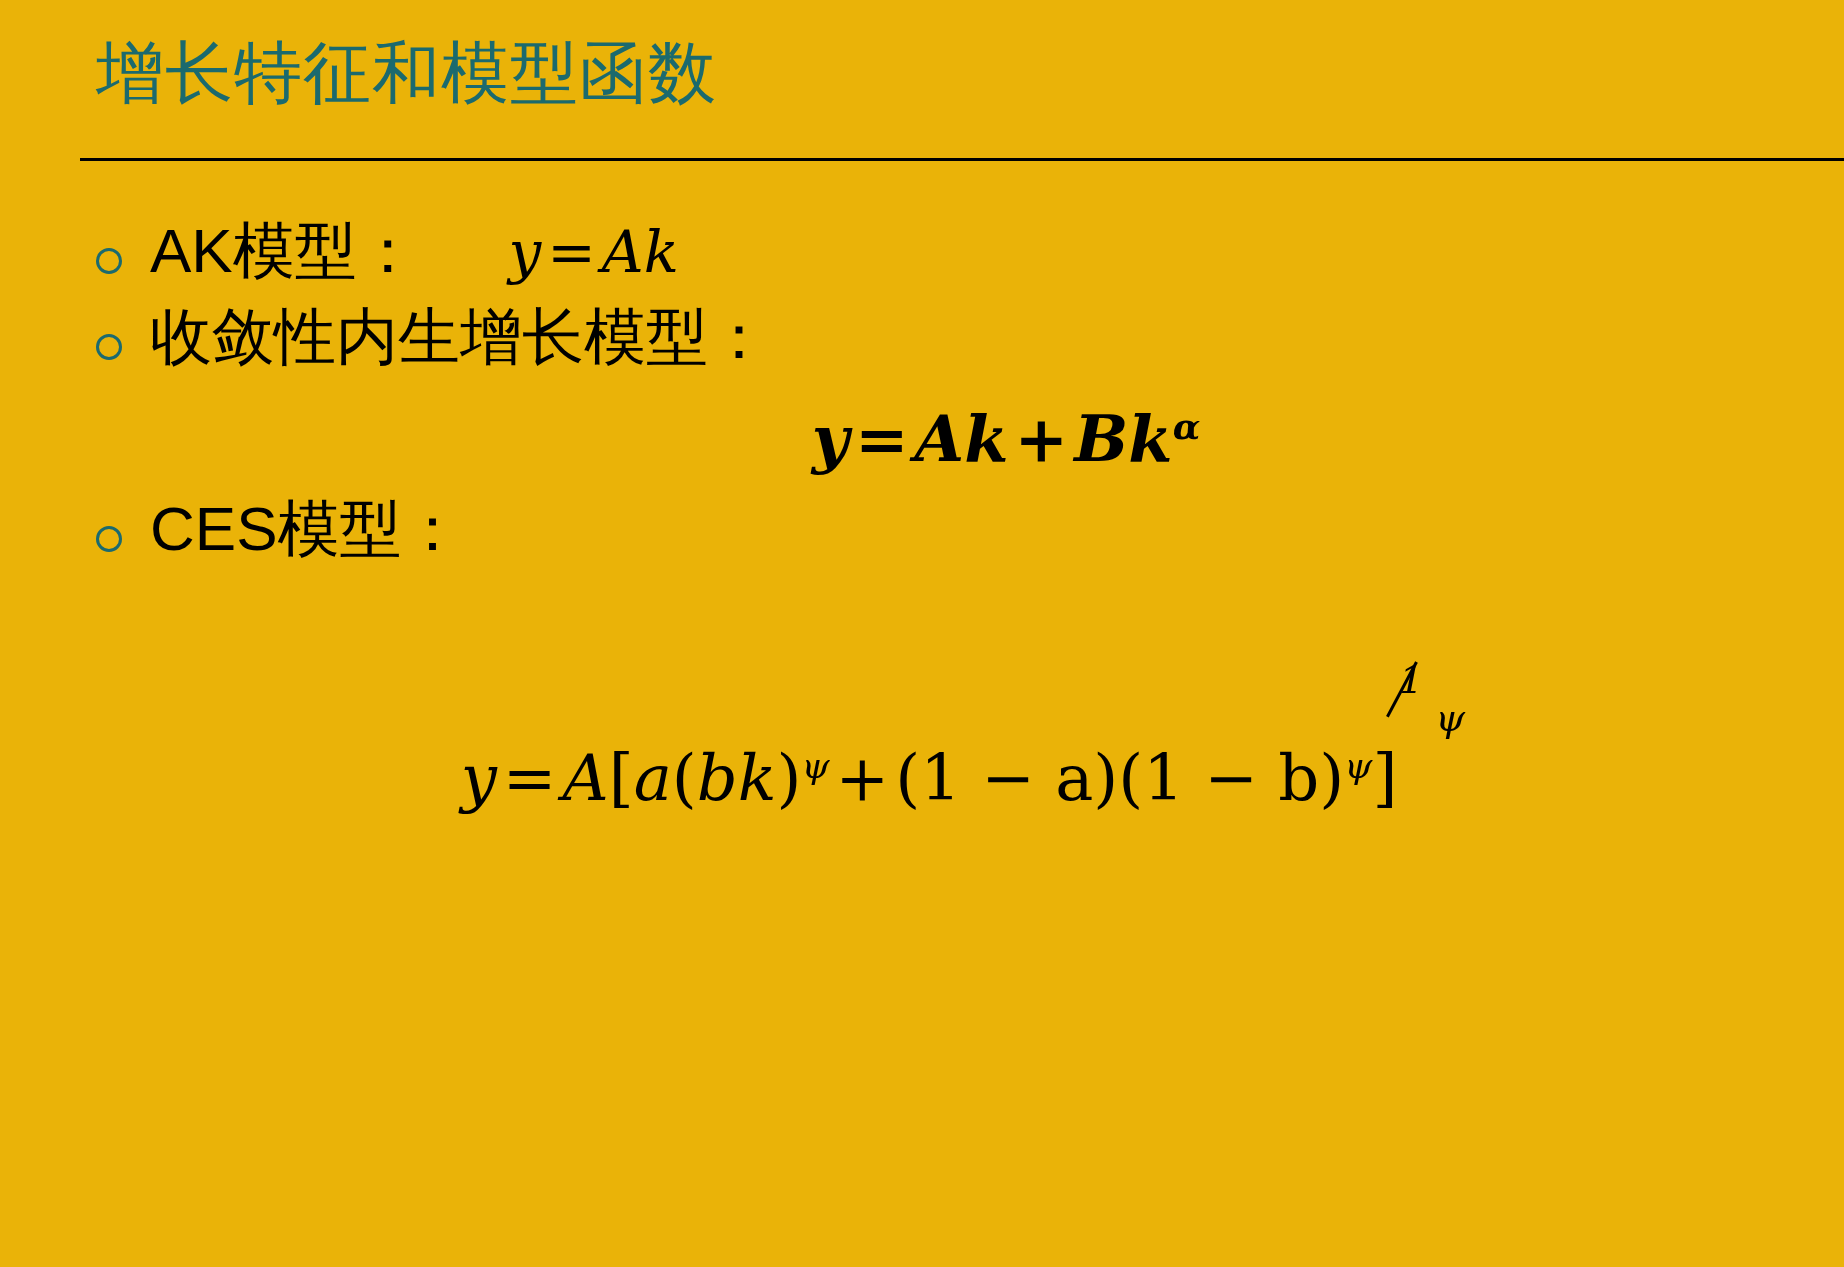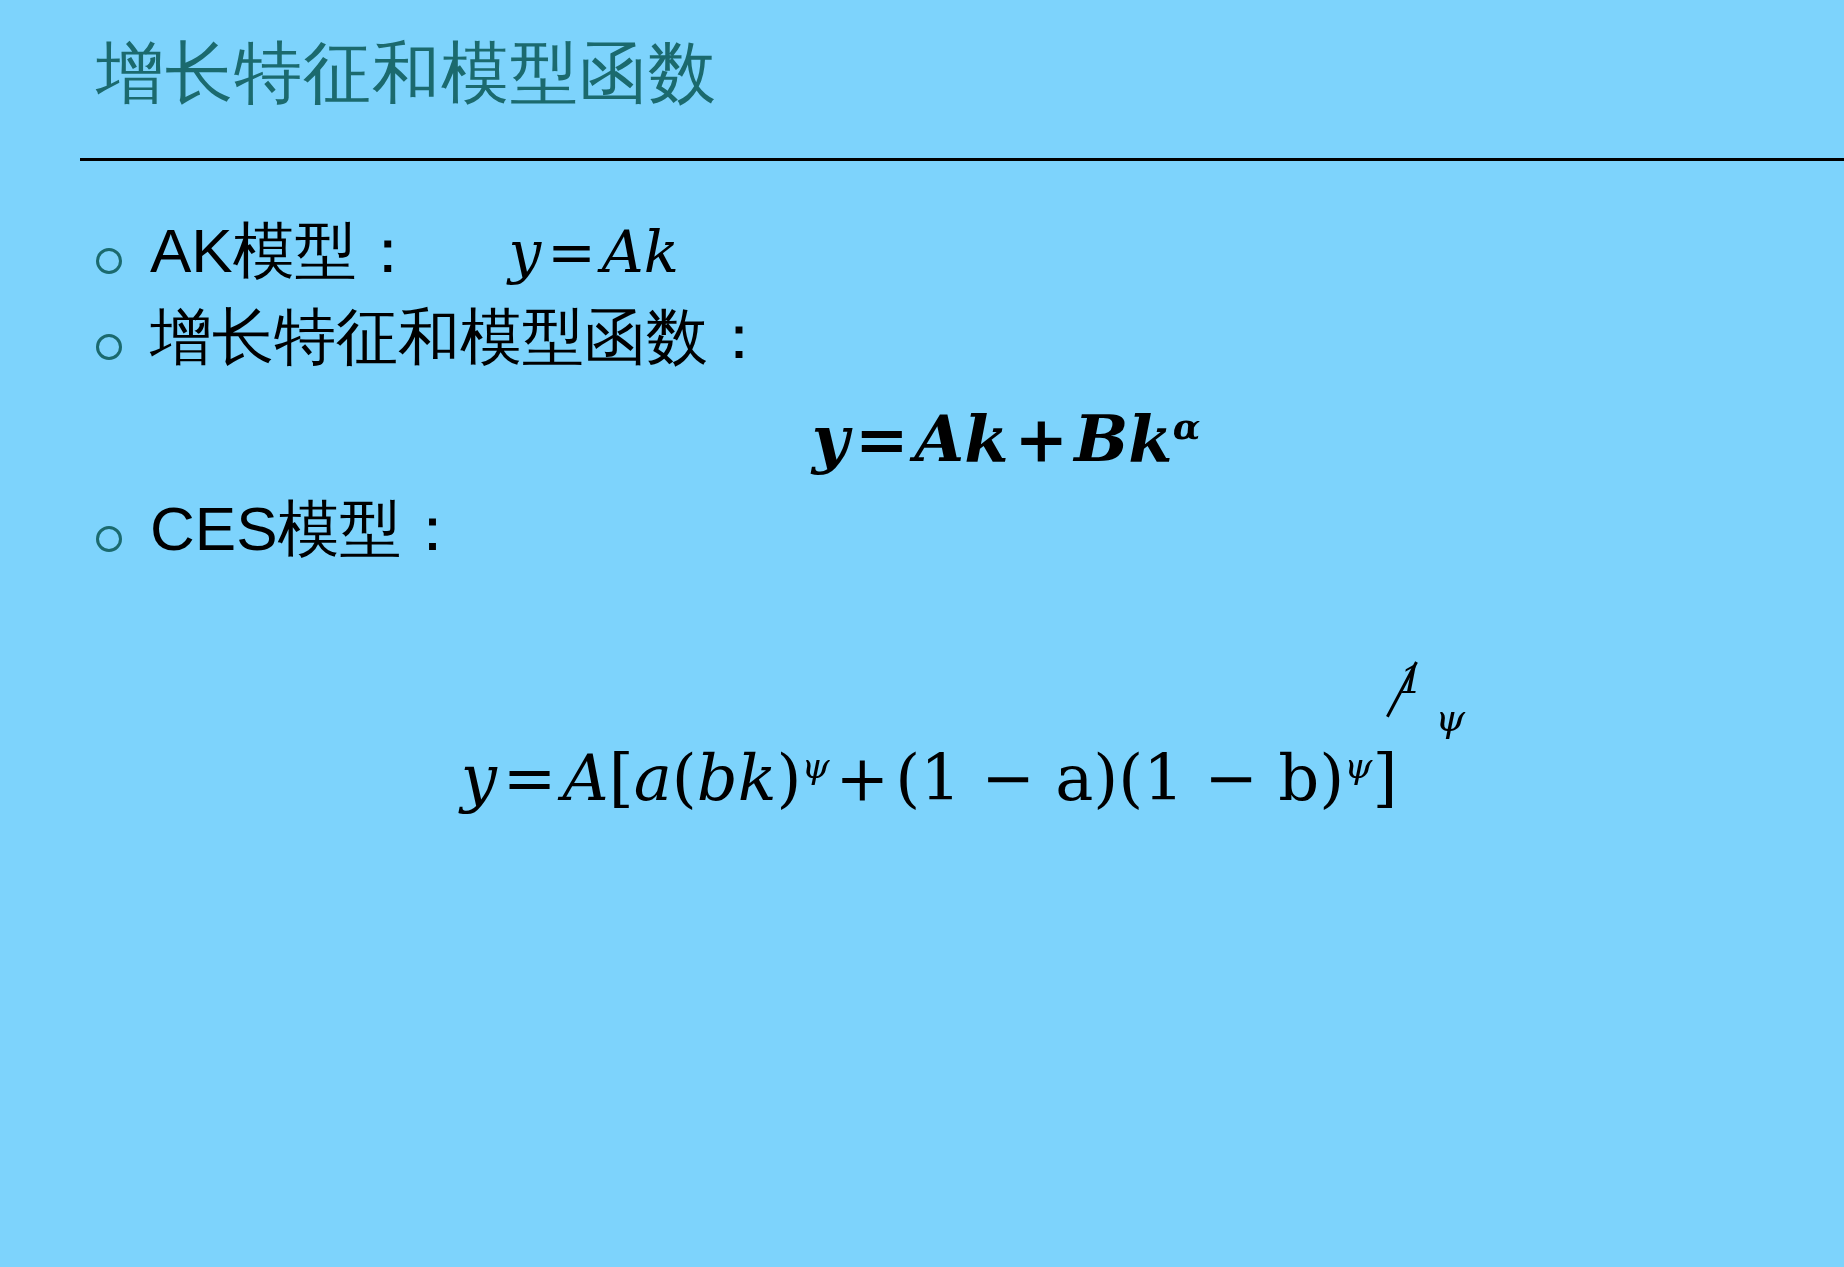--- a/index.html
+++ b/index.html
@@ -10,21 +10,21 @@
   body {
     width: 1844px;
     height: 1267px;
     font-family: "Liberation Sans", sans-serif;
     overflow: hidden;
   }
   .slide {
     position: relative;
     width: 1844px;
     height: 1267px;
-    background: #7dd3fc;
+    background: #eab308;
     box-sizing: border-box;
   }
   .slide-title {
     position: absolute;
     left: 96px;
     top: 36px;
     font-family: "DejaVu Serif", serif;
     font-size: 68px;
     line-height: 1.1;
     color: #1b6a6e;
@@ -166,21 +166,21 @@
         <span class="latin">AK</span><span>模型：</span>
         <span class="inline-formula math">
           <span>y</span><span class="op">=</span><span>A</span><span>k</span>
         </span>
       </div>
     </div>
 
     <div class="bullet-row">
       <div class="bullet-marker"><span class="ring"></span></div>
       <div class="bullet-text">
-        <span>增长特征和模型函数：</span>
+        <span>收敛性内生增长模型：</span>
       </div>
     </div>
 
     <div class="formula-center formula-line-2">
       <span class="math math-big">
         <span>y</span><span class="op">=</span><span>Ak</span><span class="op">+</span><span>B</span><span>k</span><sup>α</sup>
       </span>
     </div>
 
     <div class="bullet-row">

